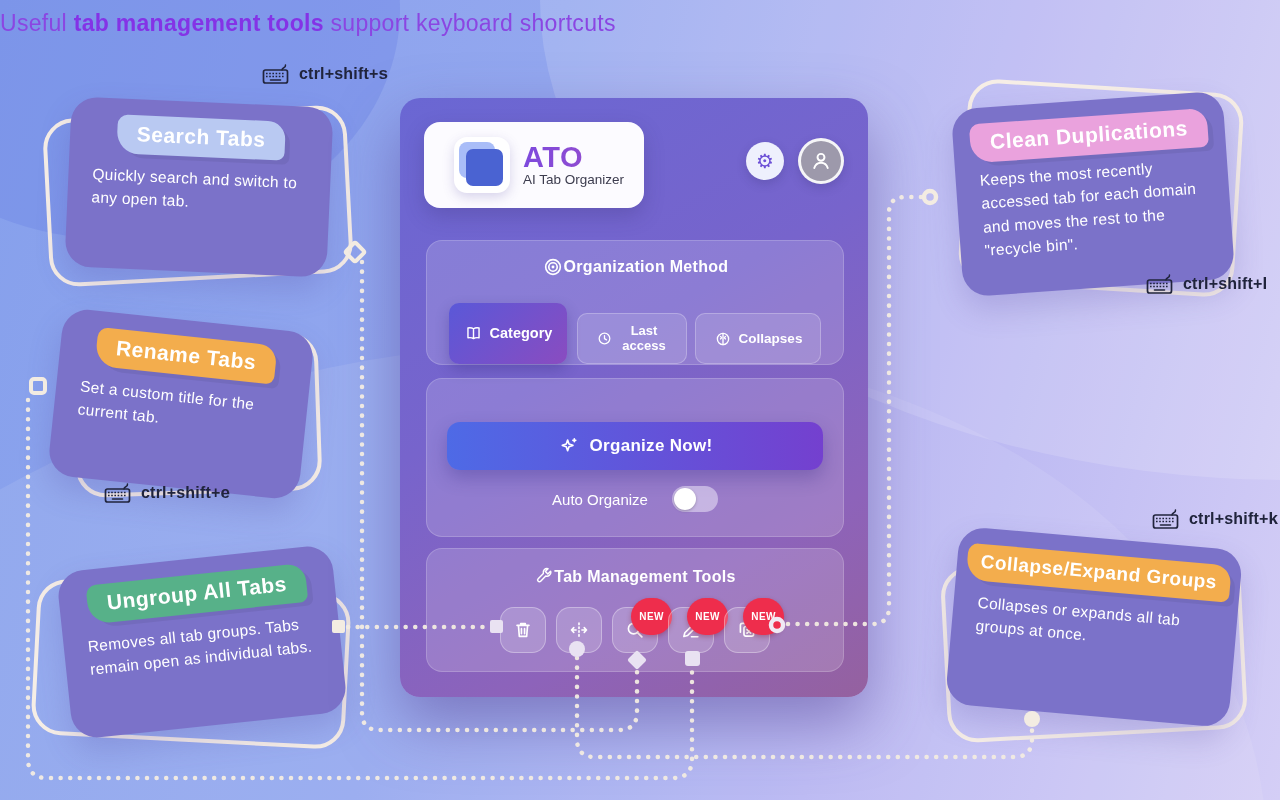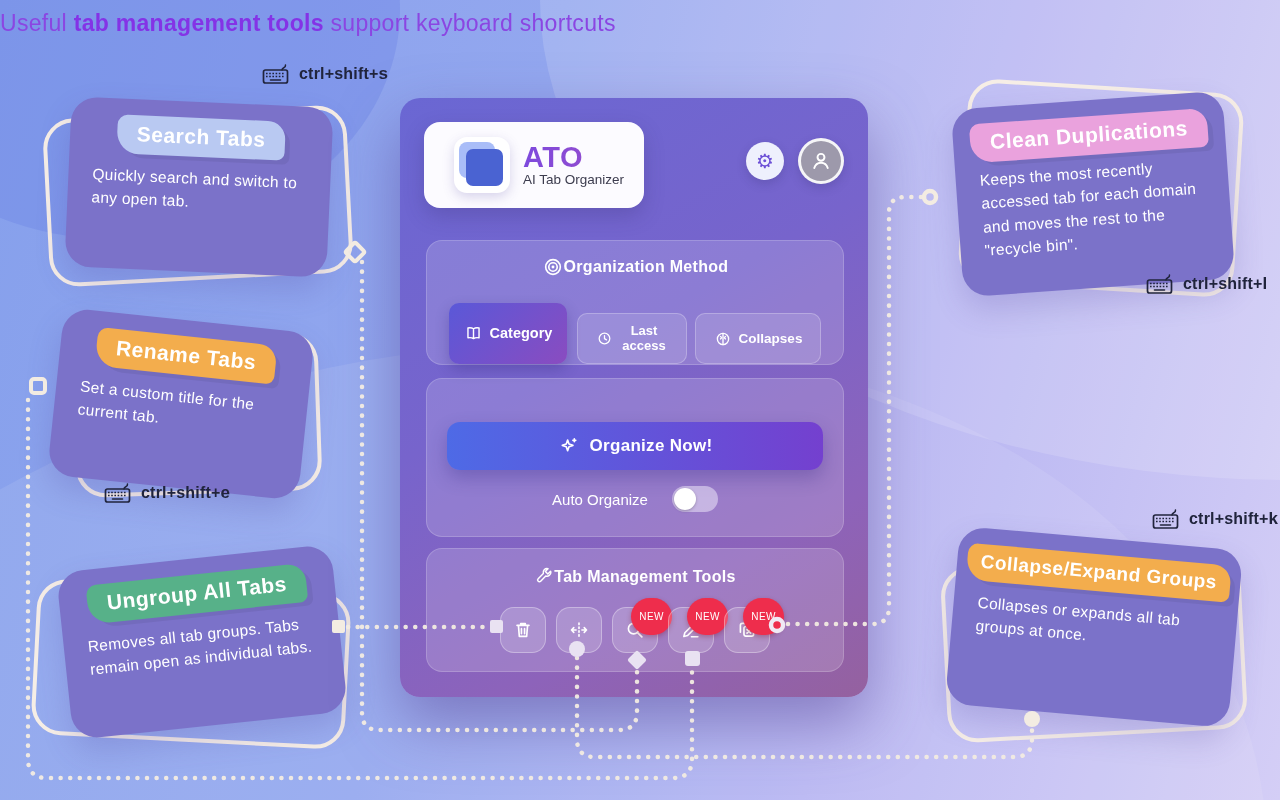--- a/index.html
+++ b/index.html
@@ -100,21 +100,21 @@
     box-shadow:0 1px 3px rgba(0,0,0,0.25);}
 
   #sec-tools{top:450px;height:122px;}
   #sec-tools .sec-head{margin-top:18px;}
   .tool-btn{position:absolute;top:58px;width:46px;height:46px;border-radius:14px;
     background:rgba(255,255,255,0.17);border:1.5px solid rgba(255,255,255,0.32);box-sizing:border-box;
     display:flex;align-items:center;justify-content:center;cursor:pointer;}
   #tool-delete{left:73px;} #tool-move{left:129px;} #tool-search{left:185px;}
   #tool-rename{left:241px;} #tool-close{left:297px;}
   .new-badge{position:absolute;top:-10px;right:-15px;background:#ee2d4c;color:#fff;
-    font-size:10px;font-weight:400;letter-spacing:.5px;padding:13px 8px;border-radius:999px;
+    font-size:10px;font-weight:700;letter-spacing:.5px;padding:13px 8px;border-radius:999px;
     box-shadow:0 2px 5px rgba(120,0,20,0.3);}
 
   
   #connectors{position:absolute;left:0;top:0;z-index:5;pointer-events:none;}
   svg .ic{stroke:#fff;stroke-width:1.8;fill:none;stroke-linecap:round;stroke-linejoin:round;}
 </style>
 </head>
 <body>
 
 <div id="stage">

